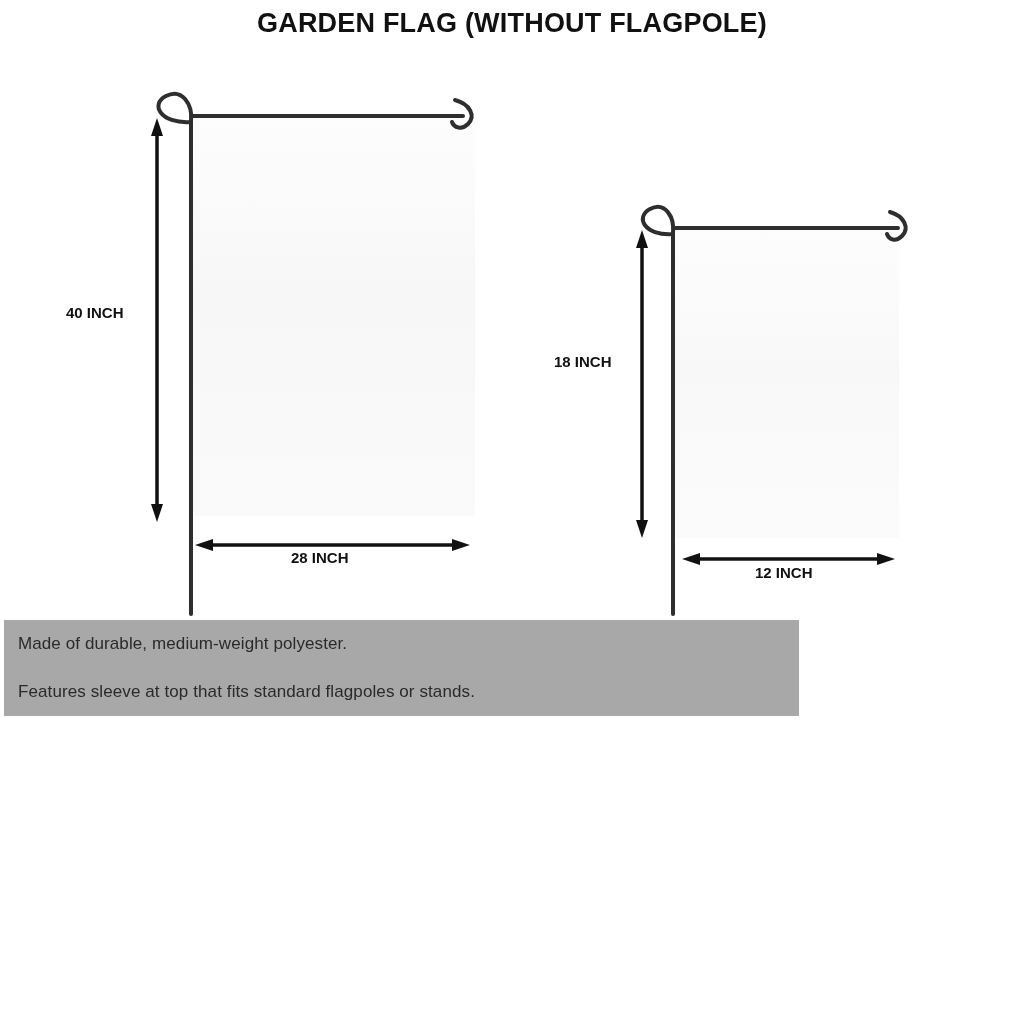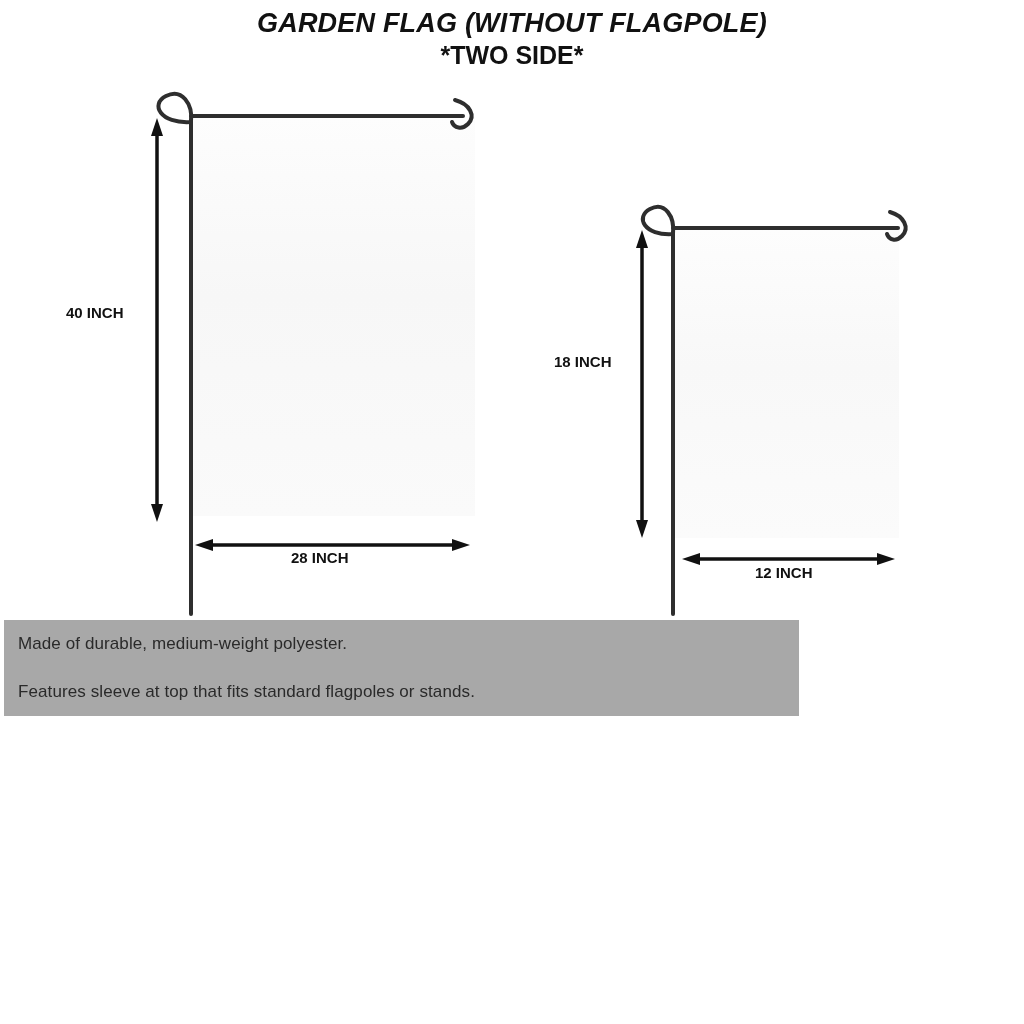--- a/index.html
+++ b/index.html
@@ -23,21 +23,20 @@
     left: 0;
     width: 1024px;
     text-align: center;
   }
   #title-line1 {
     font-size: 27px;
     font-weight: bold;
     letter-spacing: 0.2px;
     line-height: 34px;
     color: #111111;
-    font-style: italic;
   }
   #title-line2 {
     font-size: 25px;
     font-weight: bold;
     line-height: 30px;
     color: #111111;
   }
 
   
   #diagram {
@@ -98,21 +97,20 @@
     letter-spacing: 0.1px;
   }
   .spec-row.shaded { background: #a8a8a8; }
   .spec-row.plain  { background: #ffffff; }
 </style>
 </head>
 <body>
 
 <div id="title-block">
   <div id="title-line1">GARDEN FLAG (WITHOUT FLAGPOLE)</div>
-  <div id="title-line2">*TWO SIDE*</div>
 </div>
 
 <div class="flag" id="flag-large"></div>
 <div class="flag" id="flag-small"></div>
 
 <svg id="diagram" viewBox="0 0 1024 1024">
 
   <g stroke="#2e2e2e" fill="none" stroke-width="4" stroke-linecap="round">
 
     <path d="M191 120 L191 614" stroke-width="4"></path>

